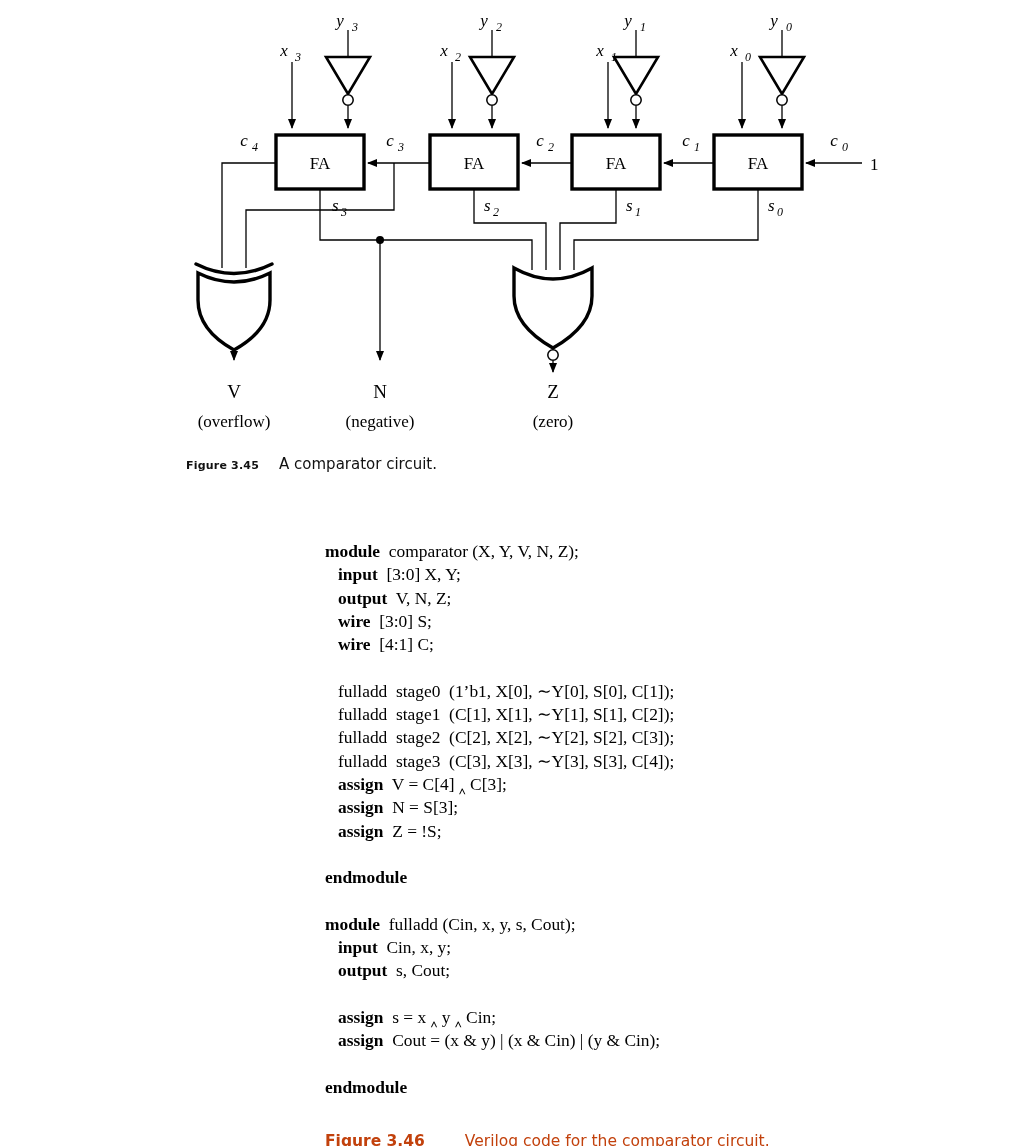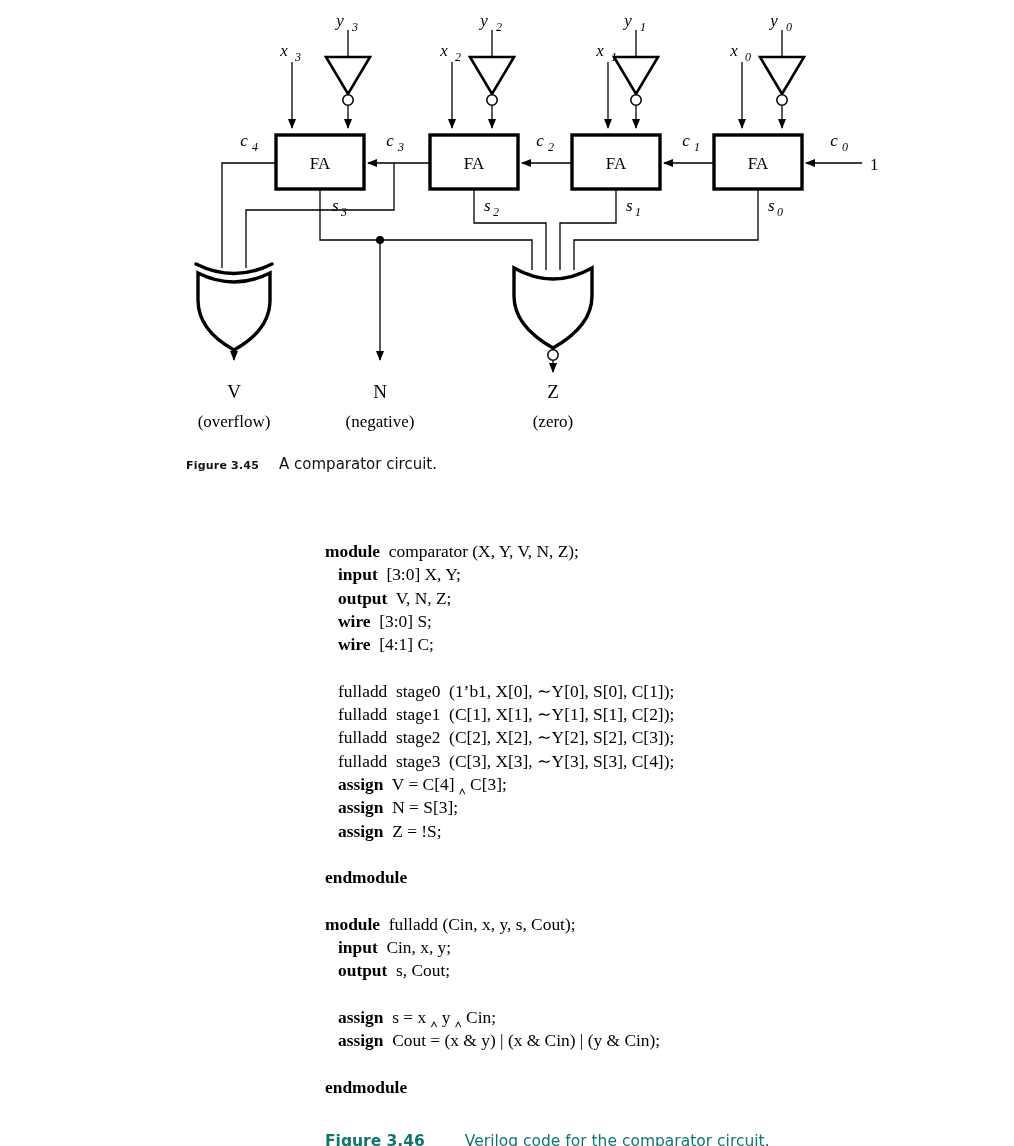--- a/index.html
+++ b/index.html
@@ -66,21 +66,21 @@
   .blank {
     height: 23.3px;
   }
   .bottom-caption {
     position: absolute;
     left: 325px;
     top: 1132px;
     font-family: "DejaVu Sans", sans-serif;
     font-size: 15.5px;
     font-weight: bold;
-    color: #0f766e;
+    color: #c2410c;
     overflow: hidden;
     height: 14px;
   }
   .bottom-caption .bc-text {
     font-weight: normal;
     margin-left: 40px;
   }
   svg text {
     font-family: "Liberation Serif", serif;
     fill: #000;

